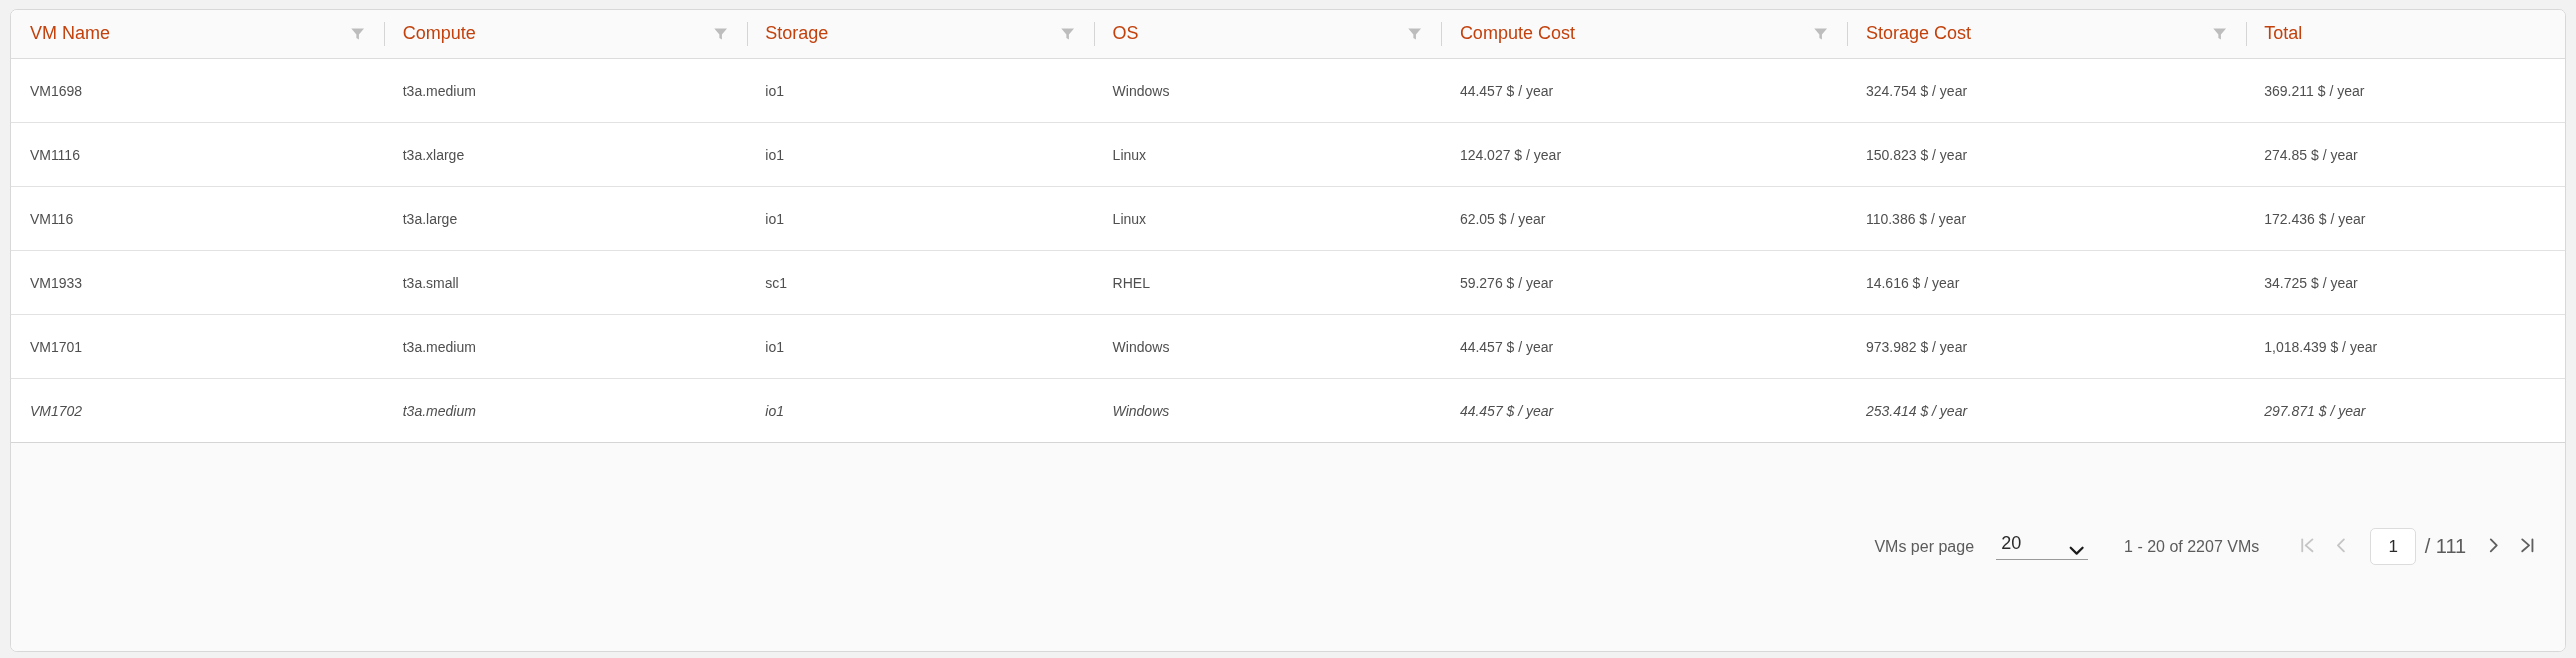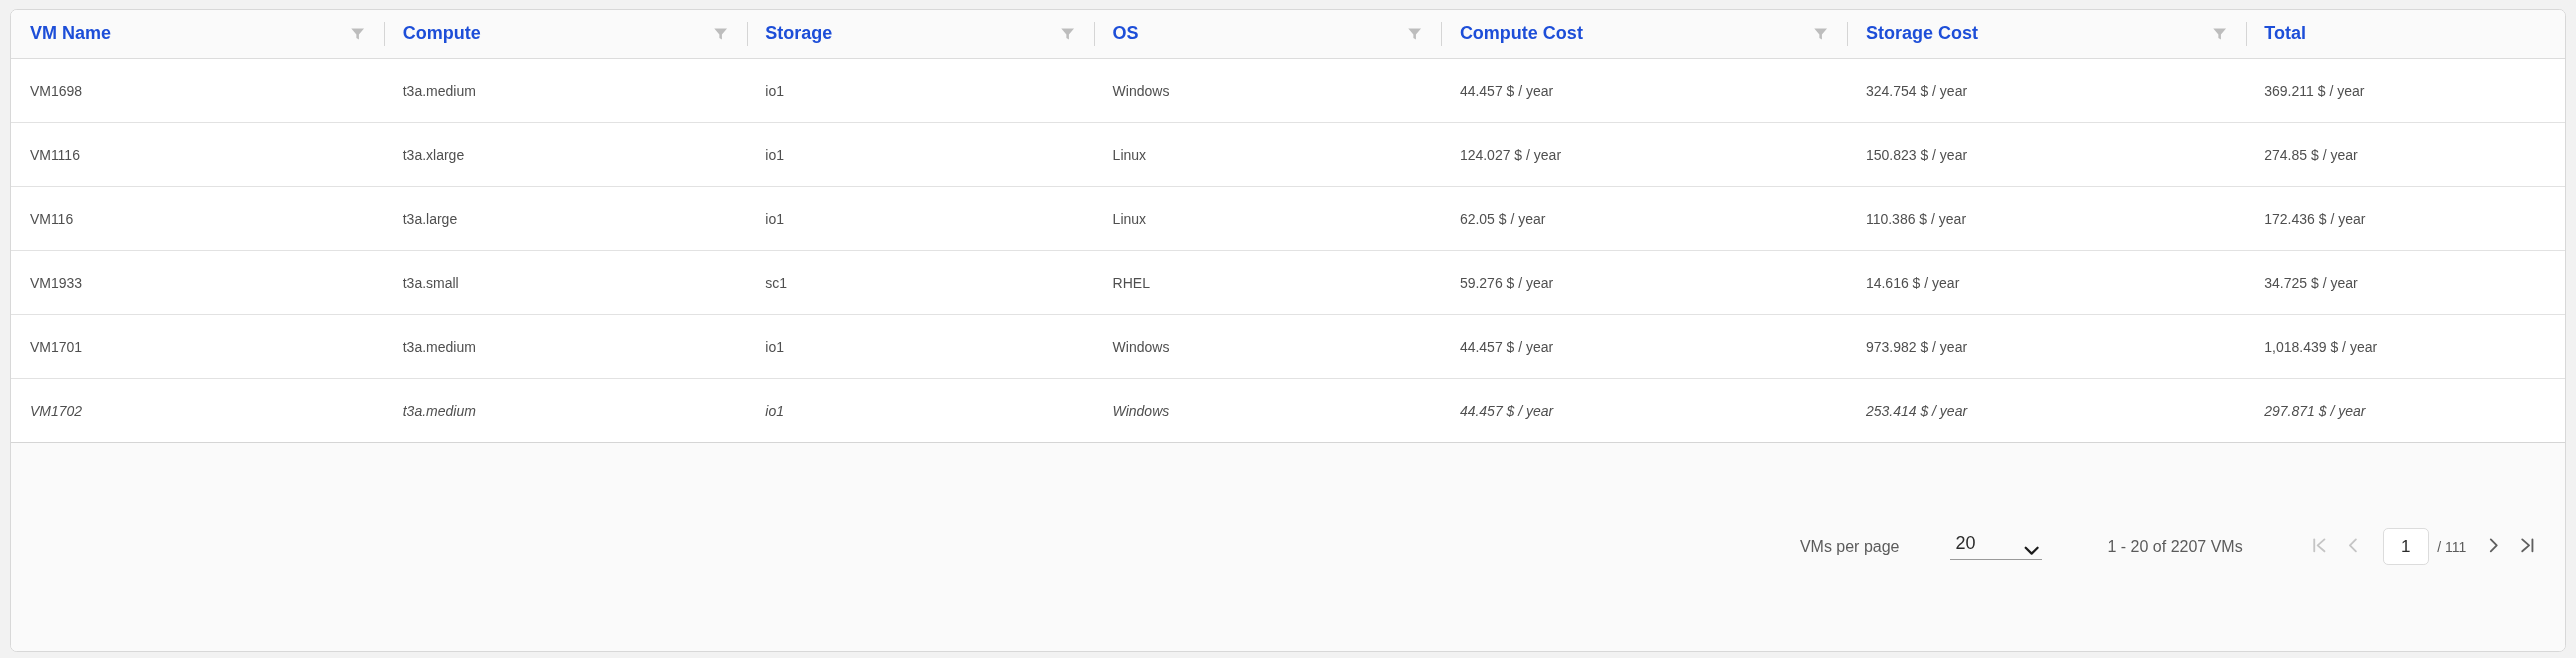--- a/index.html
+++ b/index.html
@@ -24,22 +24,22 @@
   }
 
   
   table.grid { width: 100%; border-collapse: collapse; table-layout: fixed; }
 
   thead tr { background: #fafafa; height: 49px; }
   thead th {
     position: relative;
     text-align: left;
     font-size: 18px;
-    font-weight: 700;
-    color: #1d4ed8;
+    font-weight: 400;
+    color: #c2410c;
     padding: 0 18.7px;
     border-bottom: 0.8px solid #dcdcdc;
     vertical-align: middle;
   }
   thead th .hcell { display: flex; align-items: center; justify-content: space-between; }
   thead th .htext { white-space: nowrap; }
   thead th + th::before {
     content: "";
     position: absolute;
     left: 0; top: 12px; bottom: 12px;
@@ -64,21 +64,20 @@
 
   
   .footer {
     flex: 1 0 auto;
     background: #fafafa;
     display: flex;
     align-items: center;
     justify-content: flex-end;
     padding: 0 20.4px;
     min-height: 53px;
-    gap: 29px;
   }
   .per-page-label {
     font-size: 16px; color: #5b5b5b; margin-right: 22px; white-space: nowrap;
   }
   .per-page-select {
     display: flex; align-items: flex-end; justify-content: space-between;
     width: 92px; padding: 0 3.4px 5.1px 5.1px;
     border-bottom: 0.8px solid #9a9a9a;
     margin-right: 36px; cursor: pointer;
   }
@@ -98,21 +97,21 @@
     background: #ffffff;
     border: 0.8px solid #dcdcdc;
     border-radius: 5.1px;
     text-align: center;
     font-size: 17px;
     color: #2b2b2b;
     font-family: "Liberation Sans", sans-serif;
     margin: 0 8.5px 0 12px;
     padding: 0;
   }
-  .page-total { font-size: 14px; color: #5b5b5b; margin-right: 10.2px; white-space: nowrap; }
+  .page-total { font-size: 20px; color: #5b5b5b; margin-right: 10.2px; white-space: nowrap; }
 </style>
 </head>
 <body>
 
 <div class="page">
   <div class="card">
 
     <table class="grid">
       <colgroup id="grid-colgroup">
           <col style="width: 14.6%;">

